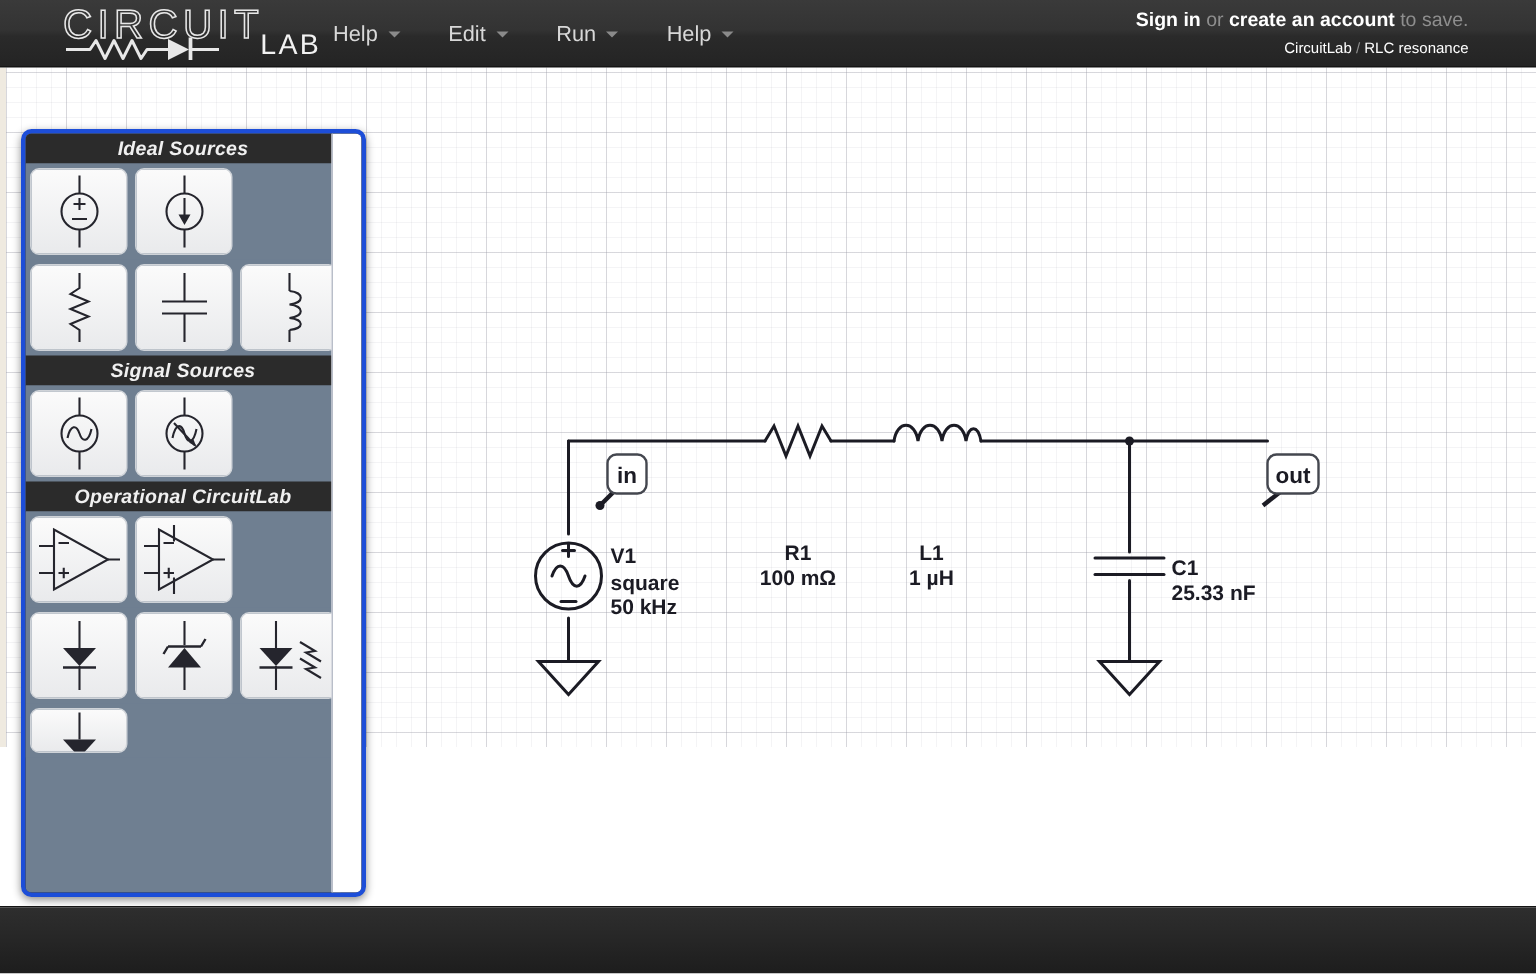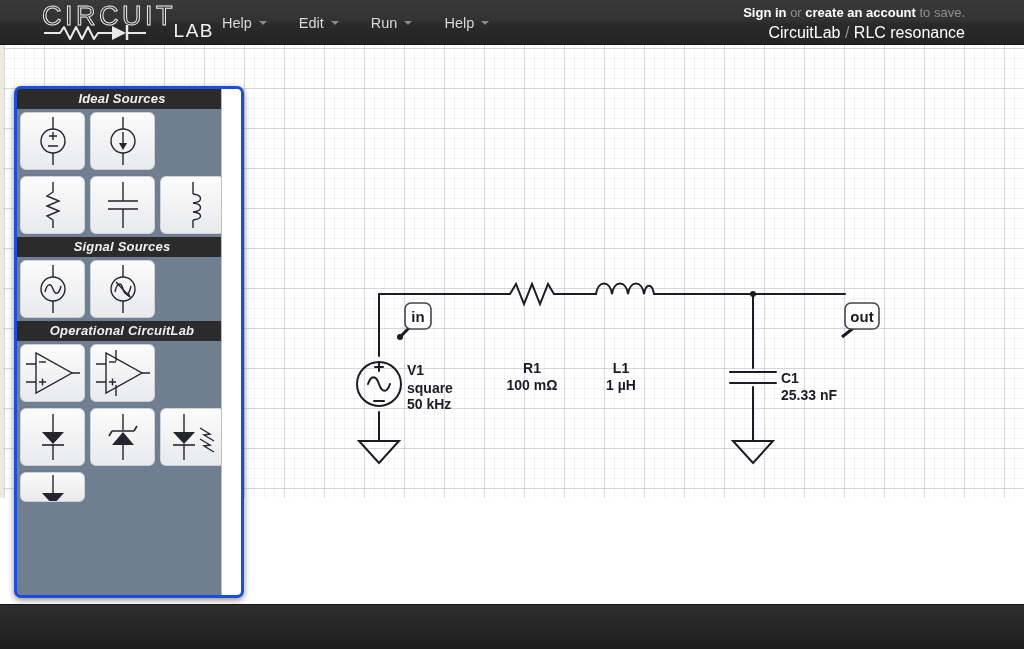--- a/index.html
+++ b/index.html
@@ -67,29 +67,29 @@
   .caret {
     display: inline-block;
     margin-left: 7px;
     width: 0; height: 0;
     border-left: 4px solid transparent;
     border-right: 4px solid transparent;
     border-top: 4px solid #8a8a8a;
   }
 
   .acct {
-    position: absolute; right: 59px; top: 4px;
+    position: absolute; right: 45px; top: 4px;
     text-align: right;
     font-size: 13px;
     line-height: 18px;
     color: #8e8e8e;
   }
   .acct .strong { color: #ffffff; font-weight: bold; }
   .acct .strong-thin { color: #ffffff; font-weight: normal; }
-  .acct-row2 { margin-top: 2px; font-size: 16px; }
+  .acct-row2 { margin-top: 2px; font-size: 10px; }
 
   
   .canvas {
     position: absolute; left: 0; top: 45px;
     width: 1024px; height: 453px;
     background-color: #ffffff;
     background-image:
       linear-gradient(to right, rgba(150,150,160,0.30) 1px, transparent 1px),
       linear-gradient(to bottom, rgba(150,150,160,0.30) 1px, transparent 1px),
       linear-gradient(to right, rgba(170,170,185,0.13) 1px, transparent 1px),

